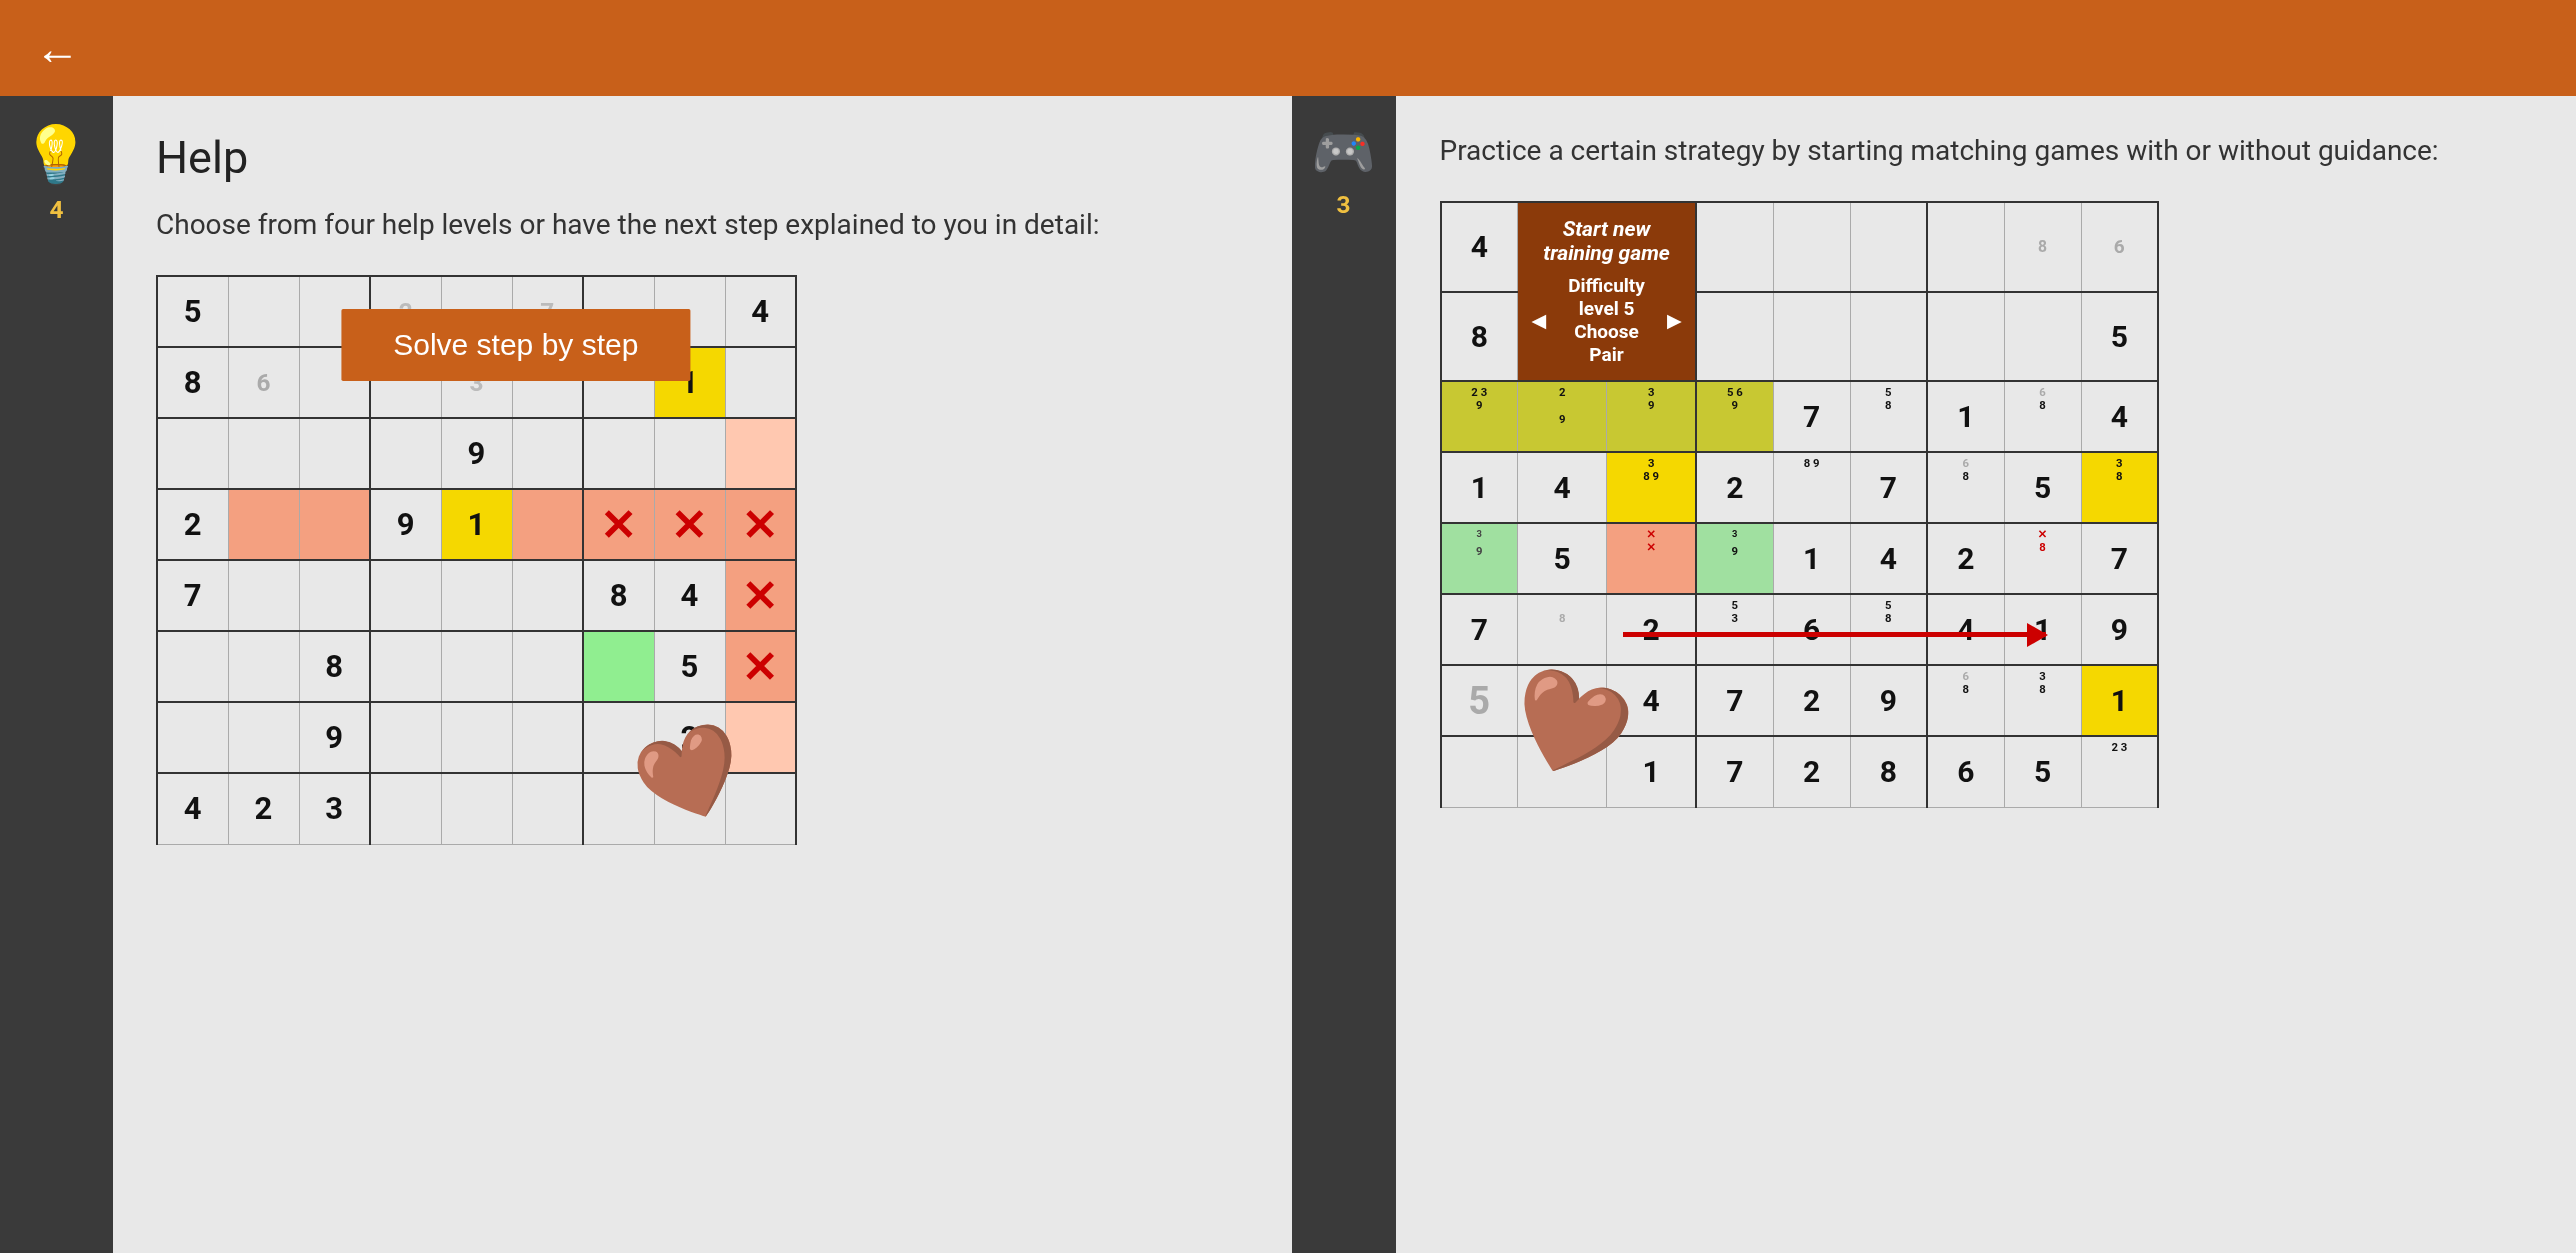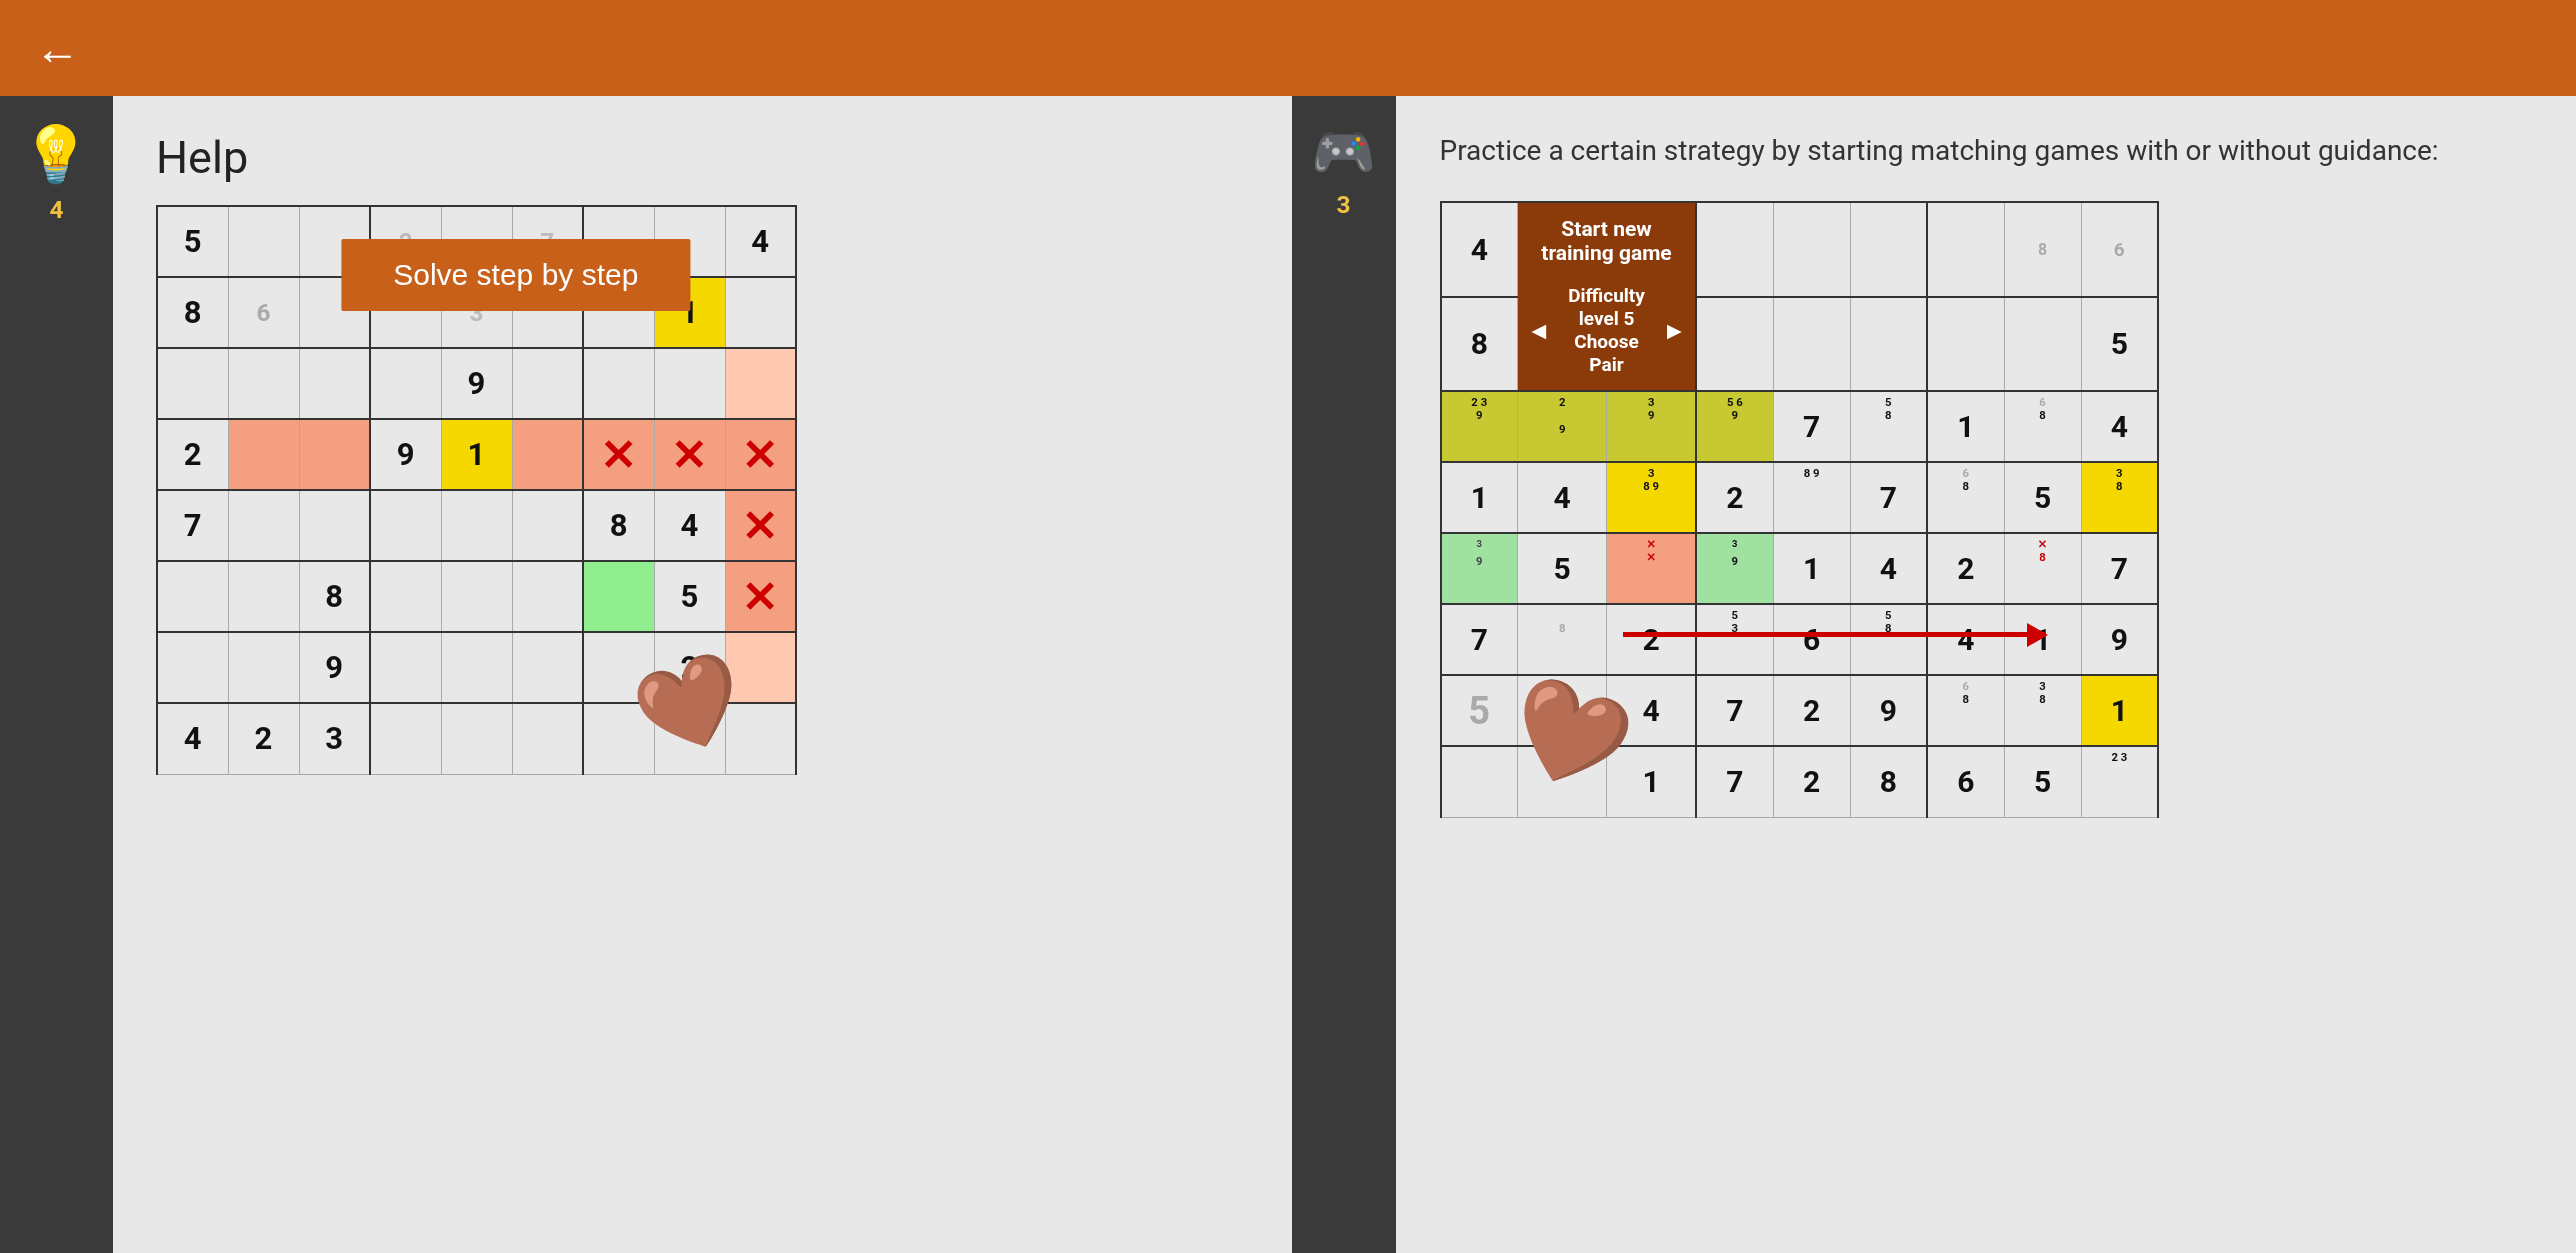--- a/index.html
+++ b/index.html
@@ -194,20 +194,21 @@
 
 <div class="main">
 
   <div class="sidebar-left">
     <span class="lightbulb-icon">💡</span>
     <span class="sidebar-badge">4</span>
   </div>
 
   <div class="panel-left">
     <div class="panel-title">Help</div>
+    <div class="panel-desc">Choose from four help levels or have the next step explained to you in detail:</div>
 
     
     <div class="sudoku-wrapper" style="position:relative; display:inline-block;">
       <table class="sudoku-table">
         <tbody>
 
           <tr>
             <td class="thick-top thick-left thick-bottom">5</td>
             <td class="thick-top thick-bottom" style="color:#aaa;"></td>
             <td class="thick-top thick-bottom thick-right" style="color:#aaa;"></td>
@@ -325,21 +326,21 @@
 
     
     <div class="sudoku-wrapper" style="position:relative; display:inline-block;">
       <table class="sudoku-table sudoku-table-right">
         <tbody>
 
           <tr>
             <td class="thick-top thick-left thick-bottom">4</td>
             <td colspan="2" rowspan="2" class="thick-top thick-bottom thick-right" style="padding:0; background:#8B3A0A;">
               <div style="background:#8B3A0A; color:white; text-align:center; padding: 14px 8.7px; height:100%; display:flex; flex-direction:column; align-items:center; justify-content:center;">
-                <div style="font-size:21px; font-weight:bold; margin-bottom:19px;">Start new training game</div>
+                <div style="font-size:21px; font-weight:bold; margin-bottom:9px;font-style:italic;">Start new training game</div>
                 <div style="display:flex; align-items:center; gap:17.4px; font-size:19px;">
                   <span style="cursor:pointer; font-size:24.4px;">◄</span>
                   <div>
                     <div>Difficulty level 5</div>
                     <div>Choose Pair</div>
                   </div>
                   <span style="cursor:pointer; font-size:24.4px;">►</span>
                 </div>
               </div>
             </td>

